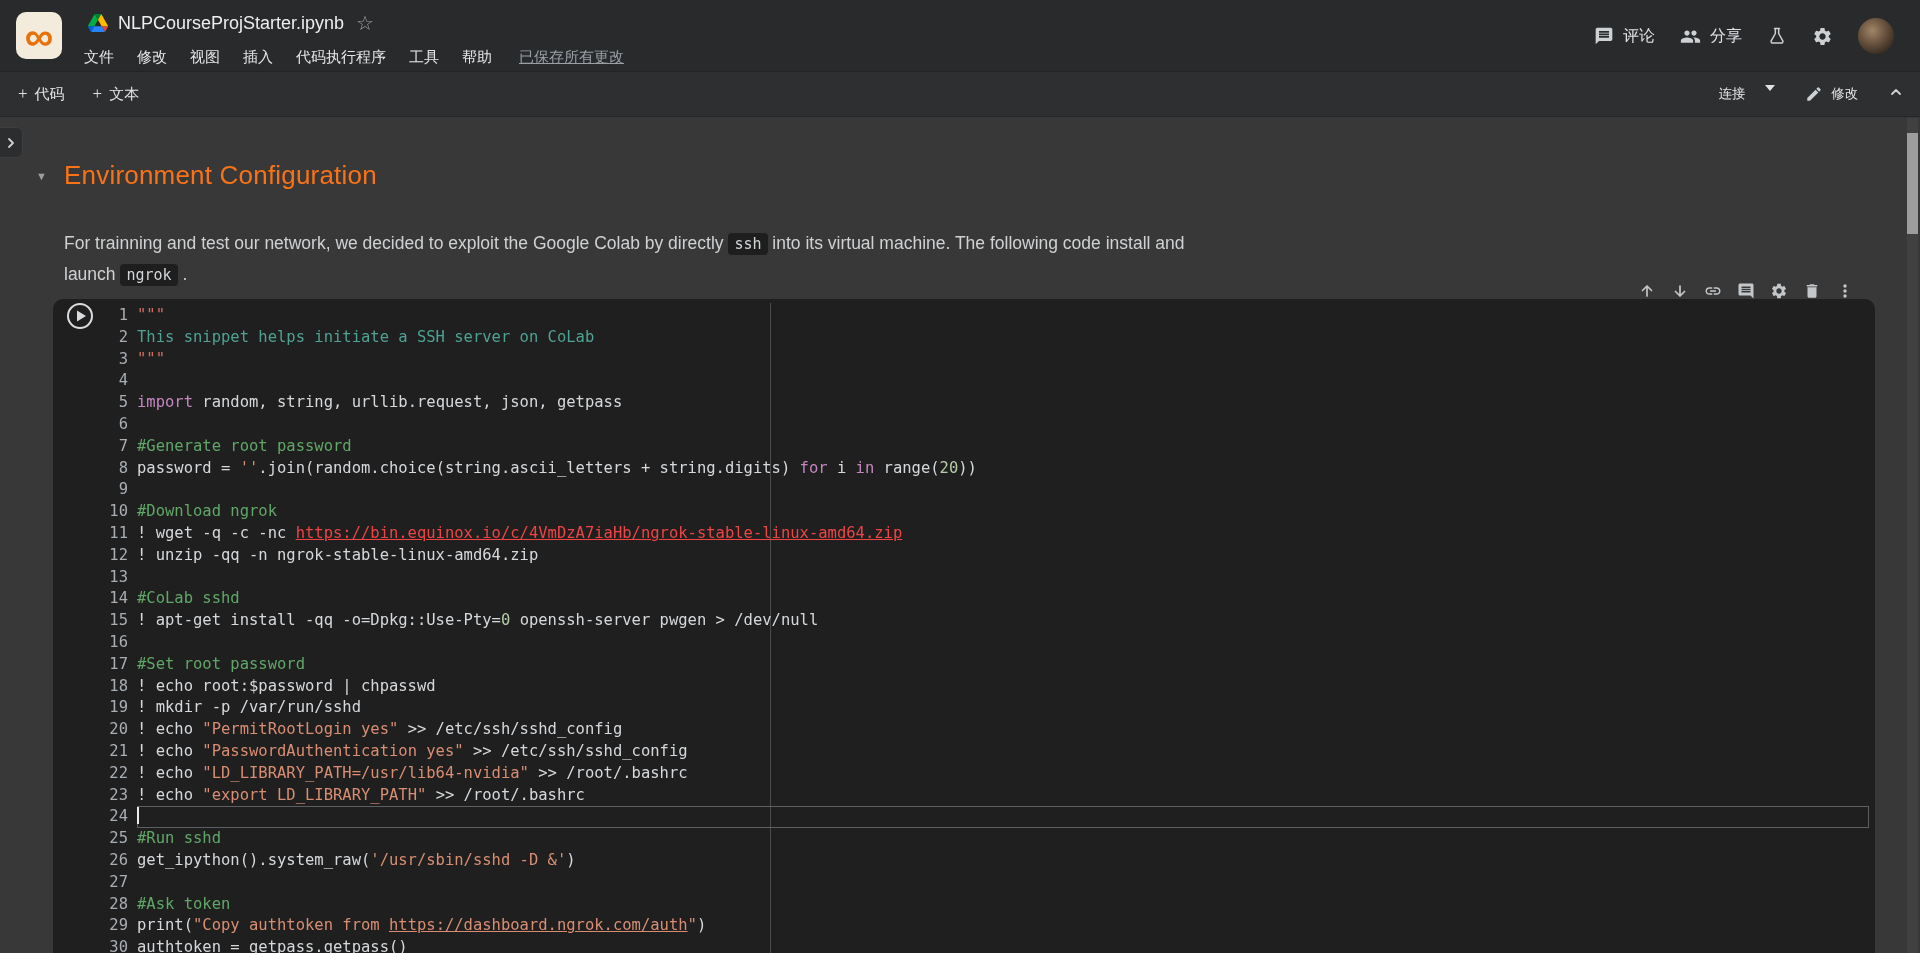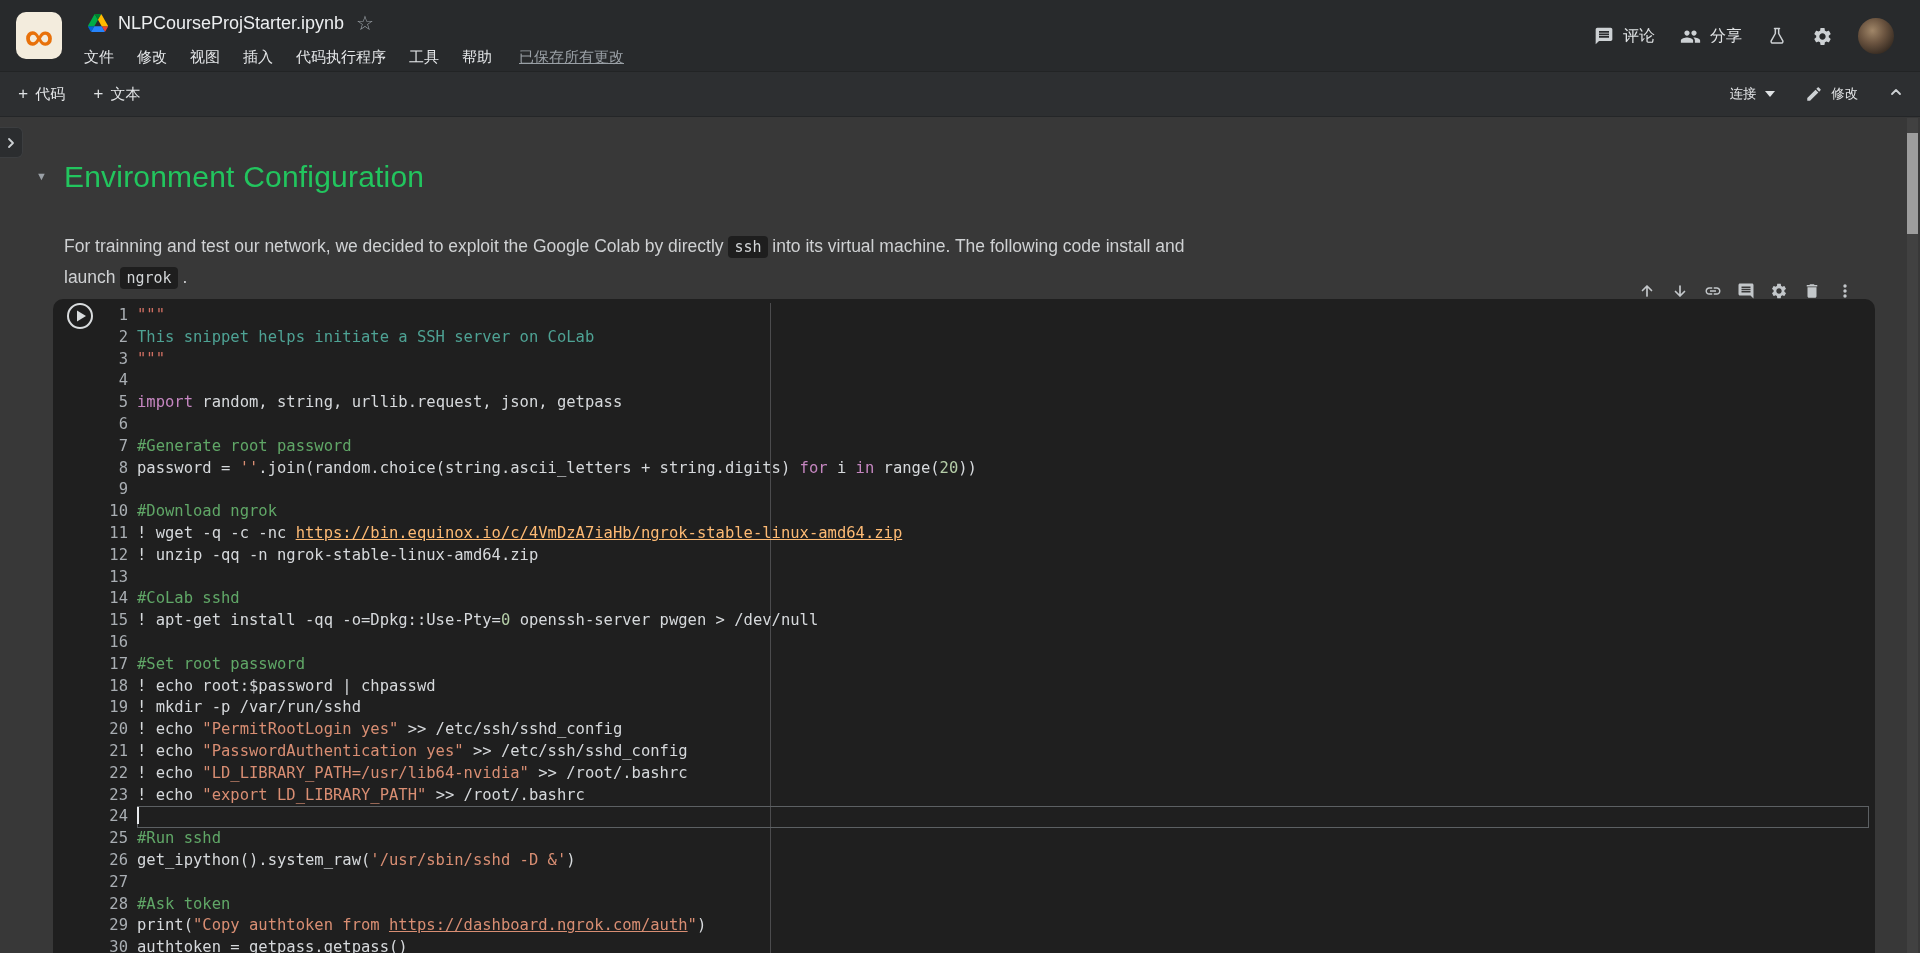--- a/index.html
+++ b/index.html
@@ -4,21 +4,21 @@
 <style>
   * { box-sizing: border-box; margin: 0; padding: 0; }
   html,body { width:1920px; height:953px; }
   body {
     position: relative;
     overflow: hidden;
     background: #383838;
     font-family: "Liberation Sans", sans-serif;
     color: #e4e6e8;
   }
-  button { background:none; border:none; color:inherit; font-family:Liberation Mono, monospace; cursor:pointer; padding:0; }
+  button { background:none; border:none; color:inherit; font-family:Liberation Serif, serif; cursor:pointer; padding:0; }
 
   
   .topbar { position:absolute; top:0; left:0; right:0; height:72px; background:#282a2c; border-bottom:1px solid #222425; }
   .logo-tile { position:absolute; left:16px; top:12px; width:46px; height:47px; border-radius:10px;
                background:#f3ecdd; display:flex; align-items:center; justify-content:center;
                color:#E8710A; font-size:40px; font-weight:bold; line-height:1; }
   .title-row { position:absolute; left:88px; top:8px; height:30px; display:flex; align-items:center; gap:10px; }
   .nb-title { font-size:18px; color:#eceef0; }
   .star { font-size:20px; color:#9aa0a6; margin-left:2px; }
   .menu-row { position:absolute; left:84px; top:44px; height:27px; display:flex; align-items:center; gap:23px; font-size:15px; color:#e4e6e8; }
@@ -30,32 +30,32 @@
   .icon-stroke { stroke:#cdd1d4; fill:none; stroke-width:1.8; stroke-linecap:round; stroke-linejoin:round; }
   .avatar { width:36px; height:36px; border-radius:50%;
             background: radial-gradient(circle at 40% 35%, #a08668 0%, #6b5440 40%, #3a2e24 75%, #241d16 100%); }
 
   
   .toolbar { position:absolute; top:72px; left:0; right:0; height:45px; background:#2d2f31; border-bottom:1px solid #242628; }
   .add-btns { position:absolute; left:18px; top:0; height:100%; display:flex; align-items:center; gap:28px; }
   .add-btn { display:flex; align-items:center; gap:7px; font-size:15px; color:#e3e5e7; }
   .plus { font-size:17px; color:#dfe2e4; }
   .tb-right { position:absolute; right:16px; top:0; height:100%; display:flex; align-items:center; gap:30px; font-size:15px; color:#e3e5e7; }
-  .connect-btn { display:flex; align-items:center; gap:9px; }
+  .connect-btn { display:flex; gap:20px; }
   .edit-btn { display:flex; align-items:center; gap:8px; }
 
   
   .content { position:absolute; top:118px; left:0; right:0; bottom:0; background:#383838; }
   .panel-expand { position:absolute; left:0; top:9px; width:23px; height:31px; background:#2b2d2f;
                   border:1px solid #3c3e40; border-left:none; border-radius:0 6px 6px 0;
                   display:flex; align-items:center; justify-content:center; }
 
   .md-cell { position:absolute; left:64px; top:42px; }
   .collapse-tri { position:absolute; left:-28px; top:10px; font-size:11px; color:#9aa0a6; }
-  .md-heading { font-size:30px; font-weight:400; color:#22c55e; letter-spacing:0.2px; }
+  .md-heading { font-size:26px; font-weight:400; color:#f97316; letter-spacing:0.2px; }
   .md-para { margin-top:37px; font-size:17.5px; line-height:30px; color:#cfd1d3; max-width:1450px; }
   .inline-code { background:#1e1e1e; border-radius:4px; padding:2px 6px;
                  font-family:"DejaVu Sans Mono", monospace; font-size:15px; color:#d3d6d8; }
 
   .cell-toolbar { position:absolute; top:160px; right:62px; display:flex; gap:7px; z-index:5; }
   .ct-btn { width:26px; height:26px; display:flex; align-items:center; justify-content:center; border-radius:4px; }
   .ct-btn svg { display:block; }
   .ct-fill { fill:#c3c7ca; }
   .ct-stroke { stroke:#c3c7ca; fill:none; stroke-width:1.7; stroke-linecap:round; stroke-linejoin:round; }
 
@@ -265,21 +265,21 @@
         <div class="code-line">
           <span class="ln">9</span>
           <span class="code-text"></span>
         </div>
         <div class="code-line">
           <span class="ln">10</span>
           <span class="code-text"><span style="color: rgb(96, 167, 103);">#Download ngrok</span></span>
         </div>
         <div class="code-line">
           <span class="ln">11</span>
-          <span class="code-text"><span style="color: rgb(214, 217, 220);">! wget -q -c -nc </span><span style="color: #fdba74; text-decoration: underline;">https://bin.equinox.io/c/4VmDzA7iaHb/ngrok-stable-linux-amd64.zip</span></span>
+          <span class="code-text"><span style="color: rgb(214, 217, 220);">! wget -q -c -nc </span><span style="color: #ef4444; text-decoration: underline;">https://bin.equinox.io/c/4VmDzA7iaHb/ngrok-stable-linux-amd64.zip</span></span>
         </div>
         <div class="code-line">
           <span class="ln">12</span>
           <span class="code-text"><span style="color: rgb(214, 217, 220);">! unzip -qq -n ngrok-stable-linux-amd64.zip</span></span>
         </div>
         <div class="code-line">
           <span class="ln">13</span>
           <span class="code-text"></span>
         </div>
         <div class="code-line">

